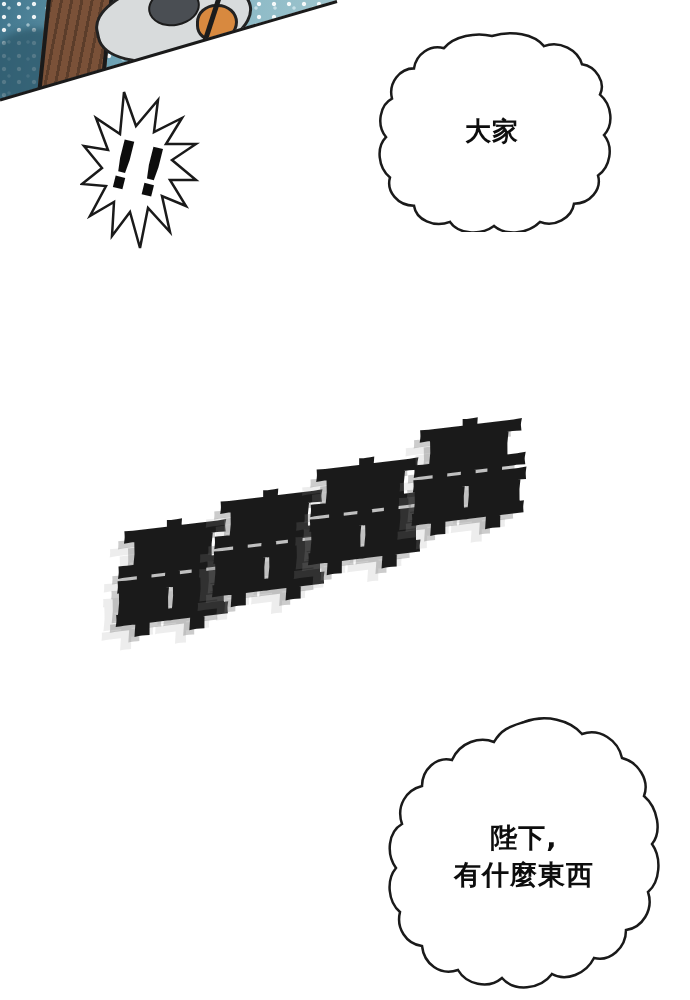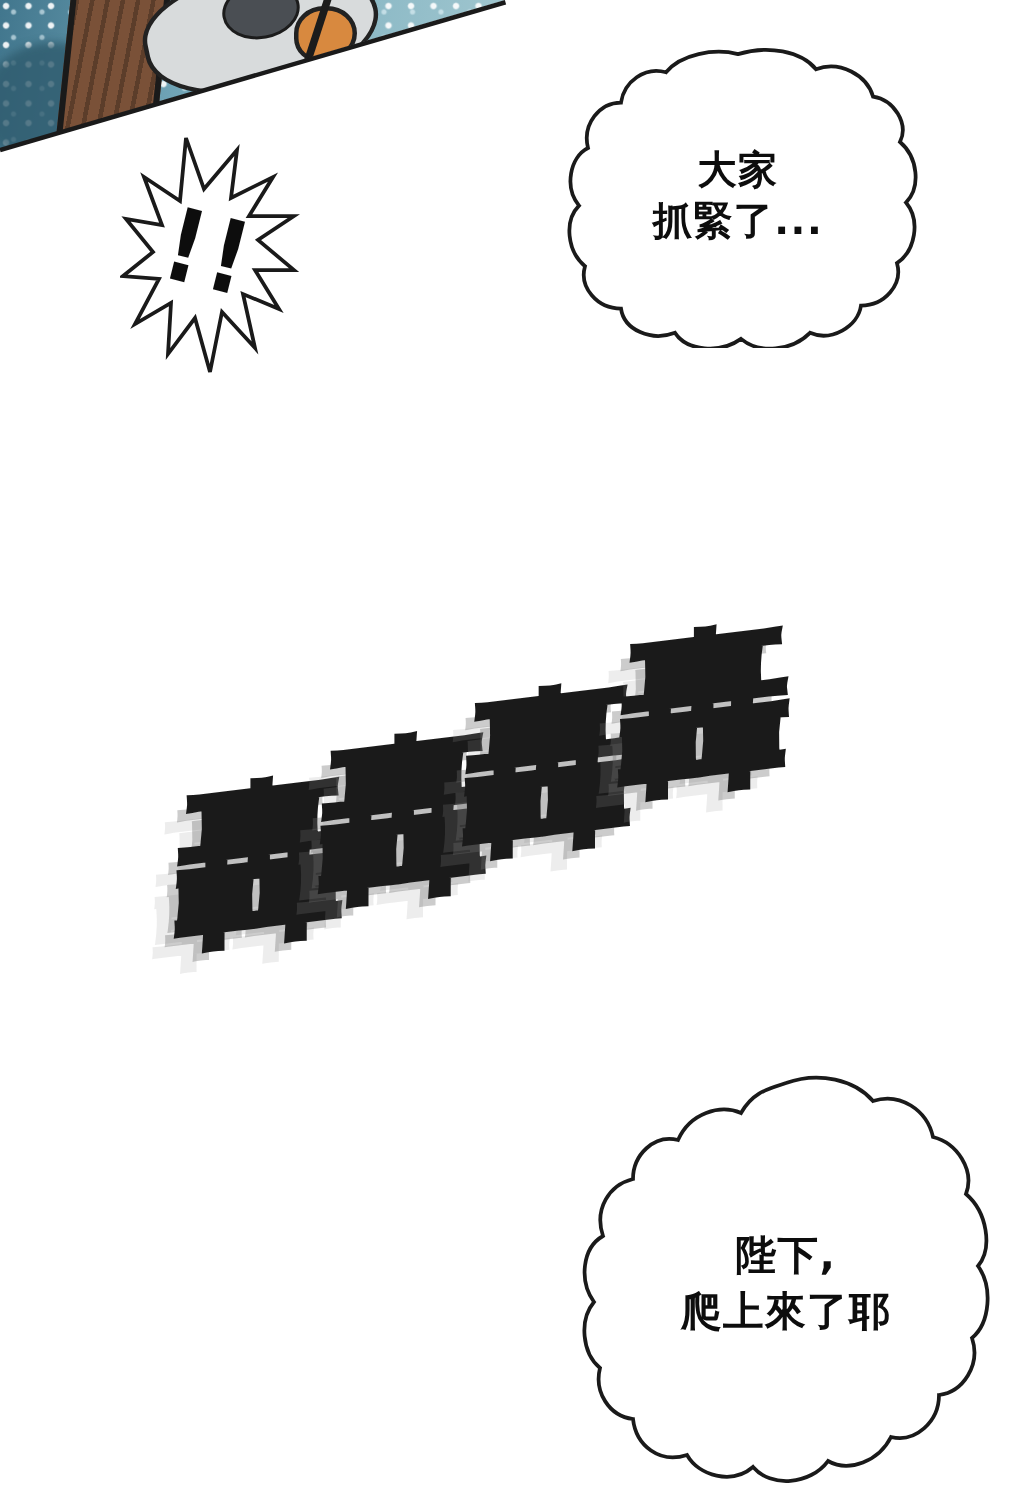--- a/index.html
+++ b/index.html
@@ -116,34 +116,33 @@
       <span class="exclaim">!!</span>
     </div>
   </div>
 
   <div class="bubble bubble-topright">
     <svg viewBox="0 0 240 200" preserveAspectRatio="none">
       <path class="blob" d="M 120 6 C 140 0,162 4,172 16 C 188 10,206 20,210 34 C 224 36,234 52,228 64 C 240 74,242 94,232 104 C 242 116,238 136,226 144 C 230 158,218 172,202 172 C 200 186,182 196,168 190 C 156 202,134 204,122 194 C 108 204,86 202,78 190 C 62 196,44 188,42 174 C 26 174,14 160,18 146 C 6 136,4 116,14 106 C 4 94,8 74,20 68 C 16 52,28 38,42 38 C 44 24,58 14,72 18 C 82 6,104 2,120 6 Z"></path>
     </svg>
     <div class="bubble-text">
       <div>大家</div>
-      <div>抓緊了...</div>
     </div>
   </div>
 
   <div class="sfx">
     <span class="sfx-char sfx-c1">轟</span>
     <span class="sfx-char sfx-c2">轟</span>
     <span class="sfx-char sfx-c3">轟</span>
     <span class="sfx-char sfx-c4">轟</span>
   </div>
 
   <div class="bubble bubble-bottomright">
     <svg viewBox="0 0 276 284" preserveAspectRatio="none">
       <path class="blob" d="M 138 8 C 160 0,184 6,196 20 C 214 14,232 26,236 44 C 252 48,264 66,258 82 C 272 94,276 118,266 130 C 276 144,274 168,262 178 C 268 196,256 214,240 216 C 240 234,224 248,208 244 C 200 260,180 268,166 260 C 154 276,128 278,116 264 C 102 276,80 270,72 256 C 54 262,38 250,36 232 C 20 230,10 214,14 198 C 2 188,0 166,10 154 C 0 140,2 118,16 110 C 10 92,20 76,36 72 C 36 56,50 42,66 46 C 74 28,94 22,108 28 C 116 14,126 12,138 8 Z"></path>
     </svg>
     <div class="bubble-text">
       <div>陛下,</div>
-      <div>爬上來了耶</div>
+      <div>有什麼東西</div>
     </div>
   </div>
 
 </div>
 
 </body></html>

